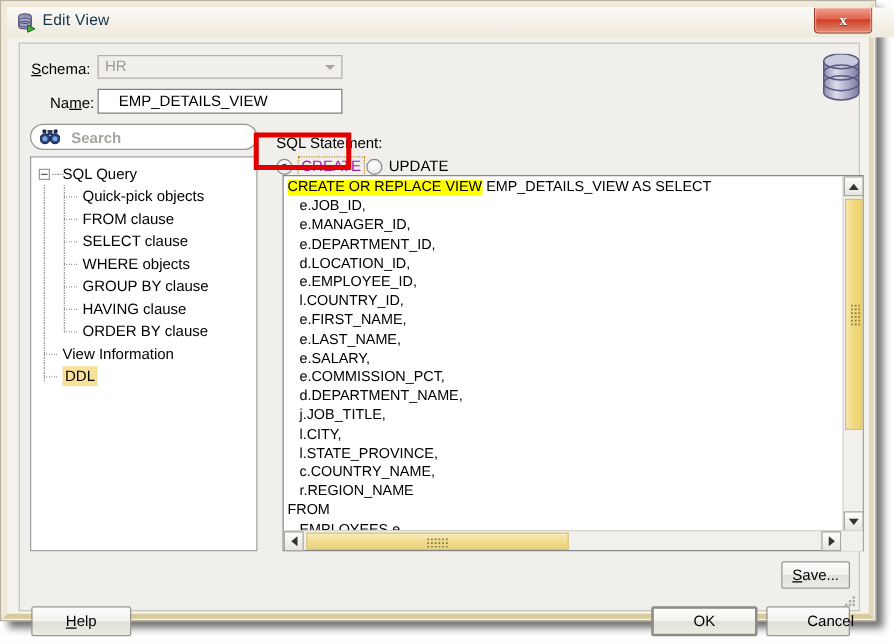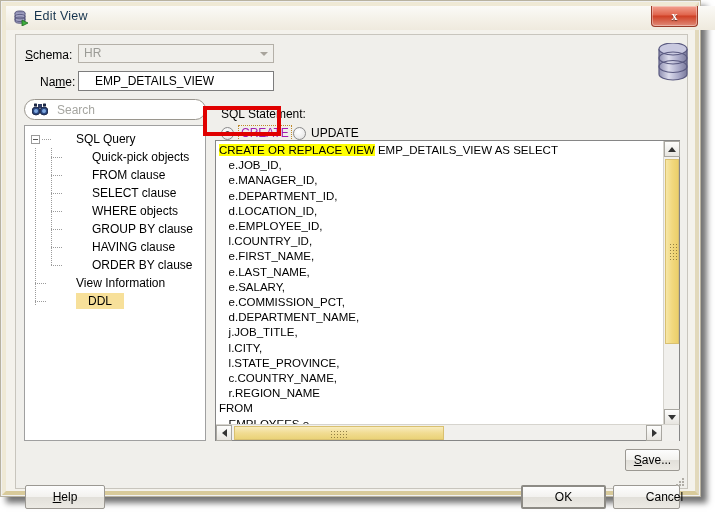--- a/index.html
+++ b/index.html
@@ -147,20 +147,21 @@
   #search-icon {
     position: absolute;
     left: 7px; top: 3px;
     width: 16px; height: 14px;
   }
   #search-placeholder {
     position: absolute;
     left: 32px; top: 3px;
     font-size: 12px;
     color: #a5a5a0;
+    font-weight: bold;
   }
 
   
   #tree-panel {
     position: absolute;
     left: 8px; top: 90px;
     width: 182px; height: 316px;
     background: #ffffff;
     border: 1px solid #a0a0a0;
     box-sizing: border-box;
@@ -171,25 +172,24 @@
     height: 18px;
     font-size: 12px;
     color: #000;
     white-space: nowrap;
     cursor: default;
   }
   .tree-row .tlabel {
     position: absolute;
     top: 1px;
     line-height: 16px;
-    margin-left: 26px;
   }
   .tree-row .tlabel.sel {
     background: #f7e09a;
-    padding: 0 12px;
+    padding: 0 2px;
   }
   .expander {
     position: absolute;
     left: 6px; top: 5px;
     width: 9px; height: 9px;
     border: 1px solid #9a9a9a;
     background: #fff;
     box-sizing: border-box;
   }
   .expander:before {
@@ -274,21 +274,21 @@
     width: 78px; height: 30px;
     border: 4px solid #e00000;
     box-sizing: border-box;
     pointer-events: none;
     z-index: 50;
   }
 
   
   #sql-area-wrap {
     position: absolute;
-    left: 199px; top: 105px;
+    left: 210px; top: 105px;
     width: 465px; height: 301px;
     background: #ffffff;
     border: 1px solid #868686;
     box-sizing: border-box;
   }
   #sql-text {
     position: absolute;
     left: 0px; top: 0px;
     width: 448px;
     height: 284px;

